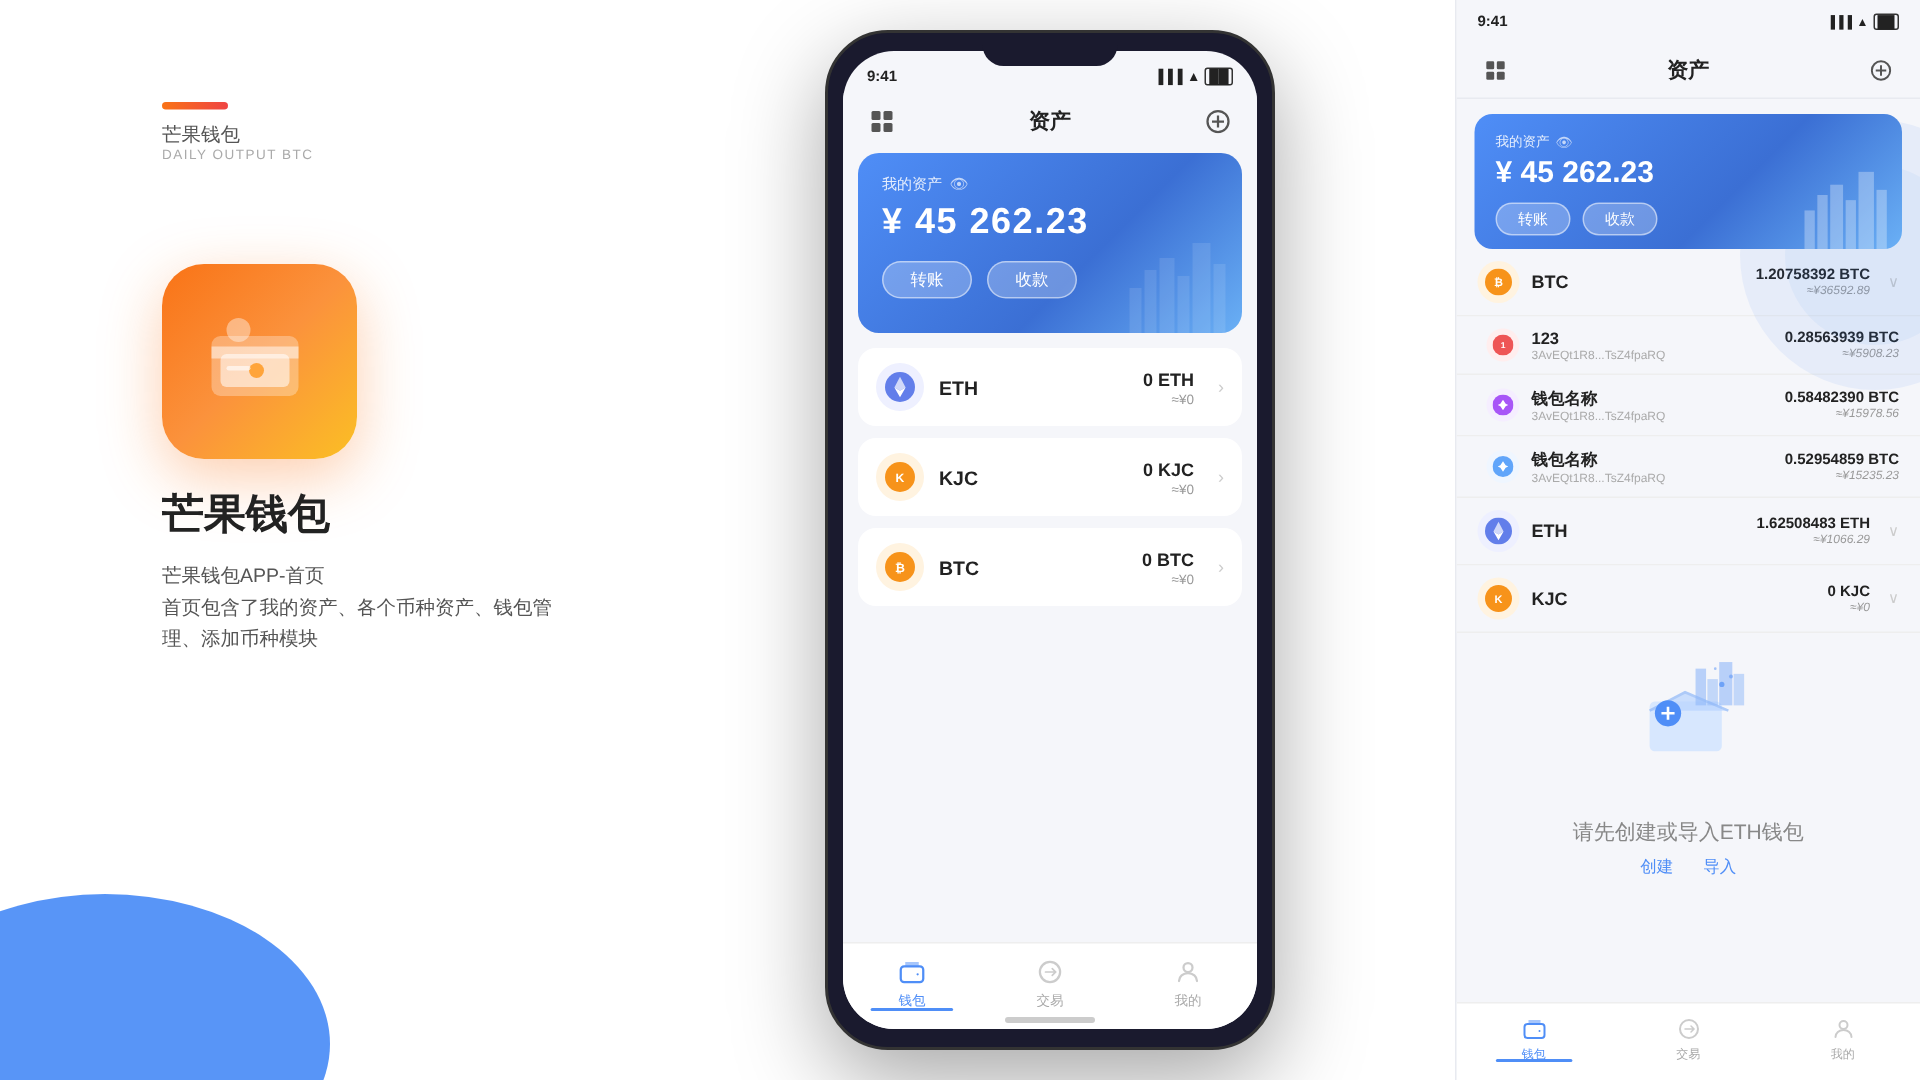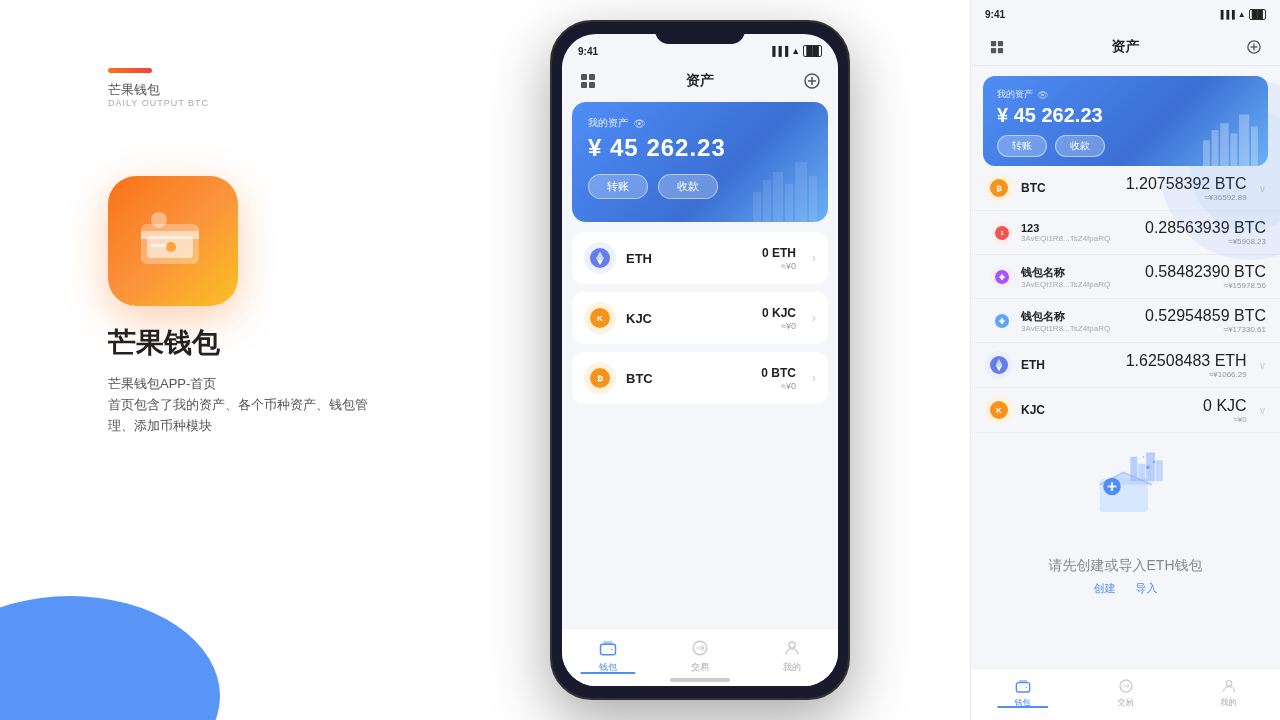--- a/index.html
+++ b/index.html
@@ -310,22 +310,22 @@
     }
     .right-coin-logo {
       width: 28px; height: 28px; border-radius: 50%;
       display: flex; align-items: center; justify-content: center;
       font-size: 12px; font-weight: 700; flex-shrink: 0;
     }
     .right-coin-info { flex: 1; }
     .right-coin-name { font-size: 12px; font-weight: 600; color: #222; }
     .right-coin-addr { font-size: 8px; color: #aaa; }
     .right-coin-right { text-align: right; }
-    .right-coin-amount { font-size: 16px; font-weight: 400; color: #222; }
-    .right-coin-approx { font-size: 8px; color: #999; }
+    .right-coin-amount { font-size: 10px; font-weight: 700; color: #222; }
+    .right-coin-approx { font-size: 8px; color: #999; font-style: italic; }
     .right-coin-arrow { font-size: 10px; color: #ccc; margin-left: 4px; }
     
     .right-eth-prompt {
       text-align: center;
       padding: 10px 20px 6px;
     }
     .right-eth-prompt-img {
       width: 100px; height: 80px;
       margin: 0 auto 6px;
       display: flex; align-items: center; justify-content: center;
@@ -658,21 +658,21 @@
           <circle cx="16" cy="16" r="16" fill="#60a5fa"></circle>
           <polygon points="16,8 20,14 24,16 20,18 16,24 12,18 8,16 12,14" fill="white"></polygon>
         </svg>
       </div>
       <div class="right-coin-info">
         <div class="right-coin-name" style="font-size:11px;">钱包名称</div>
         <div class="right-coin-addr">3AvEQt1R8...TsZ4fpaRQ</div>
       </div>
       <div class="right-coin-right">
         <div class="right-coin-amount">0.52954859 BTC</div>
-        <div class="right-coin-approx">≈¥17330.61</div>
+        <div class="right-coin-approx">≈¥15235.23</div>
       </div>
     </div>
 
     <div class="right-coin-item">
       <div class="right-coin-logo" style="background:#eef0ff;">
         <svg width="18" height="18" viewBox="0 0 32 32">
           <circle cx="16" cy="16" r="16" fill="#627eea"></circle>
           <path d="M16 5L10 16.5L16 20L22 16.5Z" fill="white" opacity="0.7"></path>
           <path d="M16 20L10 16.5L16 27L22 16.5Z" fill="white"></path>
         </svg>

